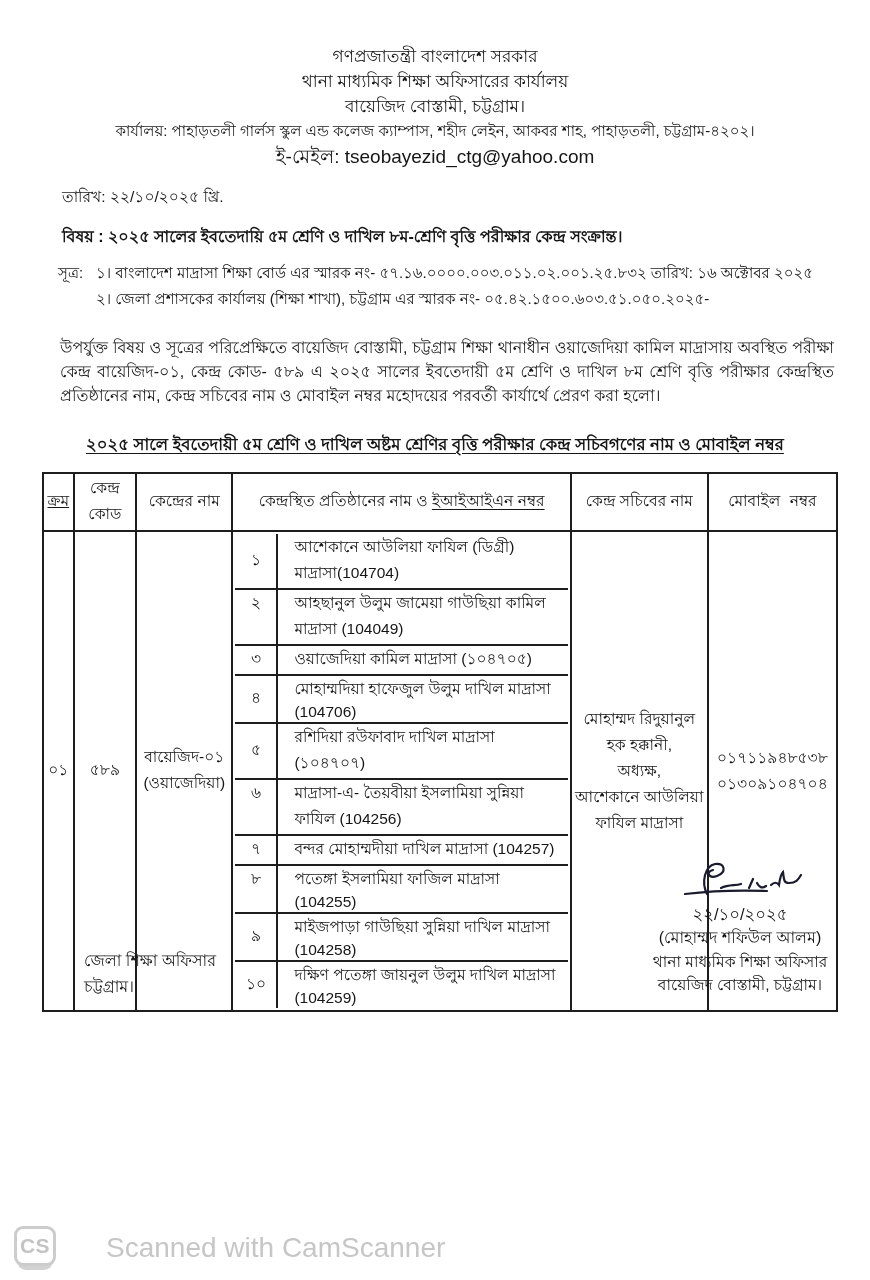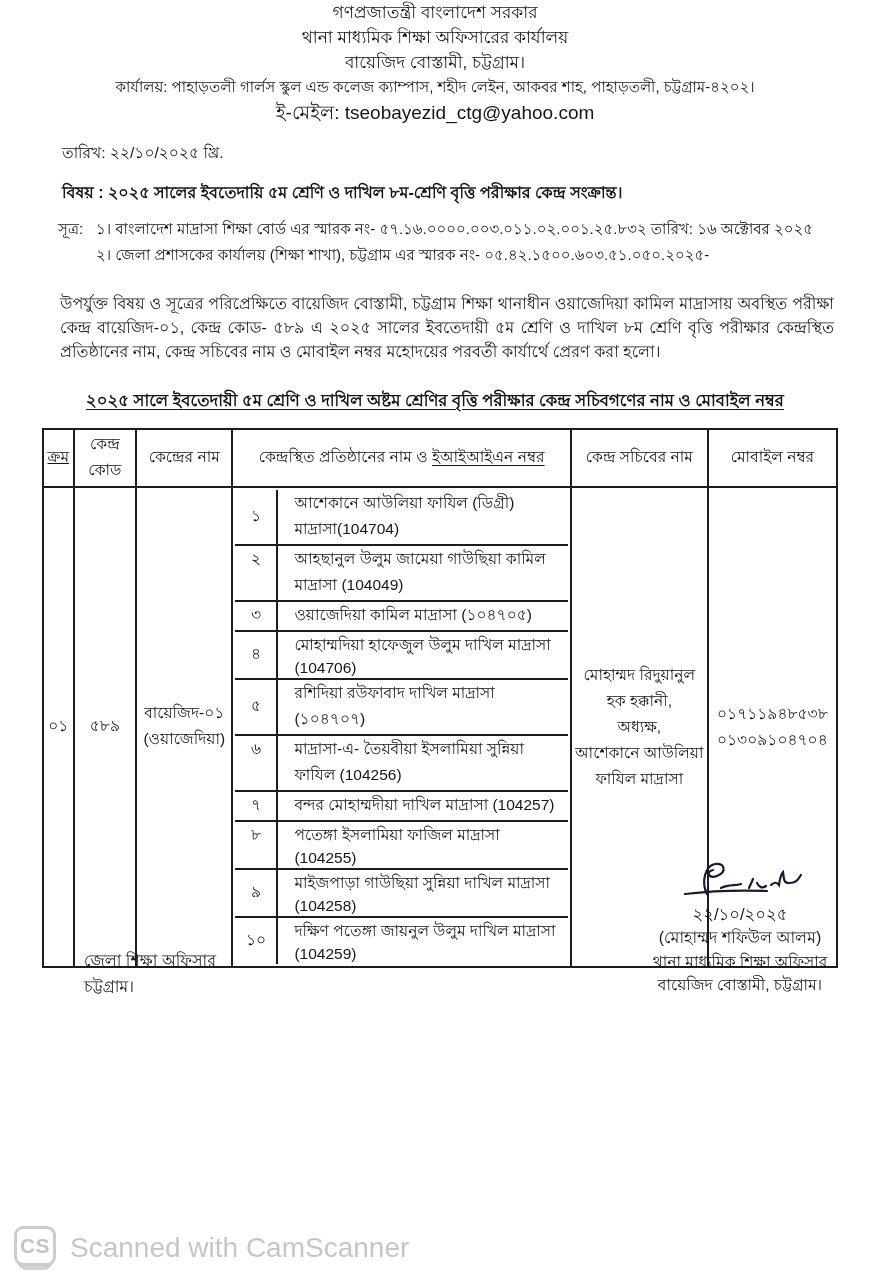--- a/index.html
+++ b/index.html
@@ -4,21 +4,21 @@
 <style>
   * { margin:0; padding:0; box-sizing:border-box; }
   html,body { background:#9a9a9a; }
   .page {
     position:relative; width:870px; height:1280px; margin:0 auto;
     background:#ffffff; color:#161616;
     font-family:"Liberation Sans", sans-serif;
     overflow:hidden;
   }
   
-  .letterhead { text-align:center; }
+  .letterhead { padding-top:44px; text-align:center; }
   .lh-line1 { font-size:17px; line-height:25px; }
   .lh-line2 { font-size:17px; line-height:25px; }
   .lh-line3 { font-size:17px; line-height:25px; }
   .lh-line4 { font-size:15px; line-height:23px; }
   .lh-email { font-size:19px; line-height:29px; }
   
   .memo-row {
     display:flex; justify-content:space-between;
     margin:14px 34px 0 62px; font-size:15.5px;
   }
@@ -76,21 +76,21 @@
   .cs-badge .lip {
     position:absolute; left:3px; right:3px; bottom:0; height:14px;
     background:#d2d2d2; border-radius:4px 4px 9px 9px;
   }
   .cs-badge .box {
     position:absolute; left:0; top:0; width:42px; height:40px;
     border:3px solid #cccccc; border-radius:9px; background:#ffffff;
     display:flex; align-items:center; justify-content:center;
     font-size:21px; font-weight:bold; color:#c3c3c3; letter-spacing:0.5px;
   }
-  .cam-text { font-size:28px; color:#c6c6c6; }
+  .cam-text { font-size:28px; color:#c6c6c6;margin-left:36px; }
 </style>
 </head>
 <body>
 
 <div class="page">
 
   <div class="letterhead">
     <div class="lh-line1">গণপ্রজাতন্ত্রী বাংলাদেশ সরকার</div>
     <div class="lh-line2">থানা মাধ্যমিক শিক্ষা অফিসারের কার্যালয়</div>
     <div class="lh-line3">বায়েজিদ বোস্তামী, চট্টগ্রাম।</div>
@@ -122,21 +122,21 @@
   </div>
 
   <table class="main">
     <tbody>
       <tr>
         <th class="h-cell" style="width:28px;text-decoration:underline;">ক্রম</th>
         <th class="h-cell" style="width:57px;">কেন্দ্র কোড</th>
         <th class="h-cell" style="width:88px;">কেন্দ্রের নাম</th>
         <th class="h-cell" style="width:309px;"><span>কেন্দ্রস্থিত প্রতিষ্ঠানের নাম ও </span><span class="u">ইআইআইএন নম্বর</span></th>
         <th class="h-cell" style="width:125px;margin-top:26px;">কেন্দ্র সচিবের নাম</th>
-        <th class="h-cell" style="width:118px;">মোবাইল নম্বর</th>
+        <th class="h-cell" style="width:118px;font-family:Liberation Mono, monospace;">মোবাইল নম্বর</th>
       </tr>
       <tr>
         <td>০১</td>
         <td>৫৮৯</td>
         <td>
           <div>বায়েজিদ-০১</div>
           <div>(ওয়াজেদিয়া)</div>
         </td>
         <td class="inst-cell">
           <table class="inner">

